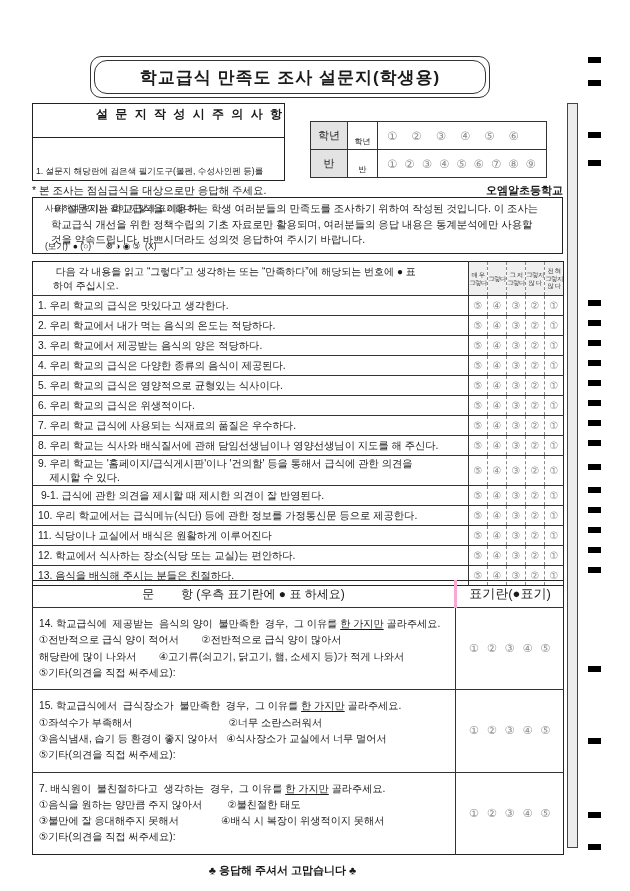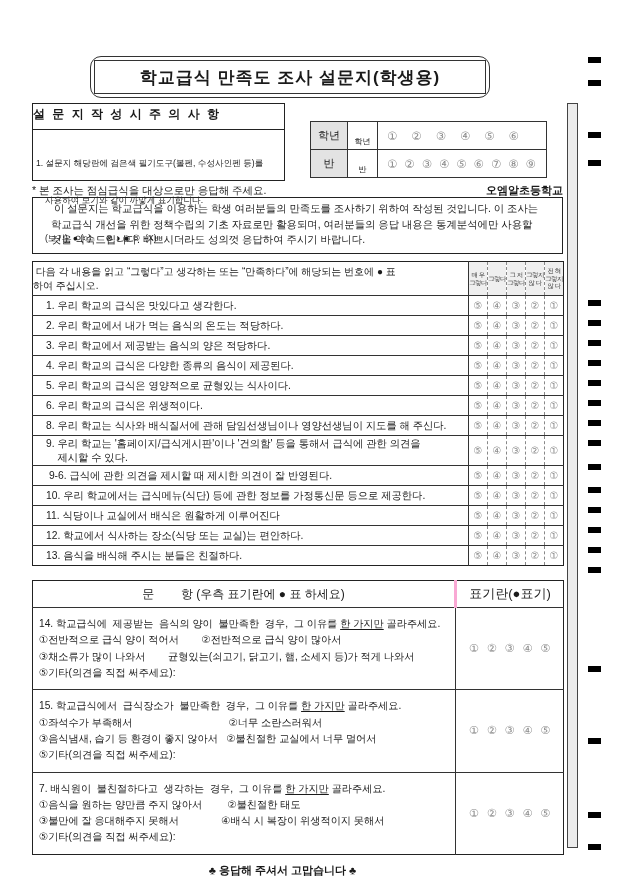--- a/index.html
+++ b/index.html
@@ -4,28 +4,28 @@
 <style>
   *{margin:0;padding:0;box-sizing:border-box}
   html,body{background:#fff}
   body{width:630px;height:891px;position:relative;overflow:hidden;
        font-family:"Liberation Sans","DejaVu Sans",sans-serif;color:#1a1a1a}
   .page{position:absolute;inset:0}
 
   
   .titlebox{position:absolute;left:90px;top:56px;width:400px;height:42px;
             border:1.6px solid #333;border-radius:11px;padding:3px;background:#fff}
-  .titleinner{width:100%;height:100%;border:1.6px solid #333;border-radius:0;
+  .titleinner{width:100%;height:100%;border:1.6px solid #333;border-radius:13px;
               display:flex;align-items:center;justify-content:center;
               font-size:17px;font-weight:bold;letter-spacing:1px}
 
   
   .notice{position:absolute;left:32px;top:103px;width:253px;height:78px;border:1.4px solid #222}
-  .notice-title{font-size:12px;font-weight:bold;text-align:left;letter-spacing:2px;
-                padding:2px 0 6px;border-bottom:1.3px solid #222}
+  .notice-title{font-size:12px;font-weight:bold;text-align:right;letter-spacing:2px;
+                padding:2px 0 14px;border-bottom:1.3px solid #222}
   .notice-body{font-size:8.6px;line-height:1.45;padding:2px 3px;white-space:pre-wrap}
   .indent{padding-left:9px}
 
   
   .examdate{position:absolute;left:368px;top:105px;width:200px;font-size:11px;white-space:pre}
 
   
   .gradegrid{position:absolute;left:310px;top:121px;width:237px;border-collapse:collapse;
              border:1.8px solid #222;background:#fff}
   .gradegrid td{border:1px solid #333;height:28px}
@@ -42,29 +42,29 @@
   
   .intro{position:absolute;left:32px;top:197px;width:531px;height:57px;border:1.3px solid #222;
          font-size:10.4px;line-height:1.5;padding:3px 18px;white-space:pre-wrap}
 
   
   .t1{position:absolute;left:32px;top:261px;width:531px;border-collapse:collapse;
       border:1.7px solid #222;table-layout:fixed}
   .t1 col.cq{width:436px}
   .t1 col.cb{width:19px}
   .t1 th{border-bottom:1px solid #333}
-  .t1 .instr{font-size:10px;font-weight:normal;text-align:left;padding:3px 0;
+  .t1 .instr{font-size:10px;font-weight:normal;text-align:left;padding:3px 20px;
              white-space:pre-wrap;line-height:1.35;height:32px}
   .t1 .sc{background:#efefef;font-size:6.4px;font-weight:normal;line-height:1.15;
           white-space:pre-line;text-align:center;letter-spacing:-0.5px;overflow:hidden;
           color:#333;padding:1px 0;vertical-align:middle}
   .t1 .sc,.t1 td.b{border-left:1px dashed #888}
   .t1 .sc.first,.t1 td.b.first{border-left:1px solid #333}
   .t1 tbody td{border-top:1px solid #333}
-  .t1 td.q{font-size:10.3px;padding:1px 13px;white-space:pre-wrap;line-height:1.32;height:20px;
+  .t1 td.q{font-size:10.3px;padding:1px 5px;white-space:pre-wrap;line-height:1.32;height:20px;
            vertical-align:middle}
   .t1 td.b{text-align:center;font-size:10px;color:#8a8a8a;padding:0;vertical-align:middle}
 
   
   .t2{position:absolute;left:32px;top:580px;width:531px;border-collapse:collapse;
       border:1.7px solid #222;table-layout:fixed}
   .t2 col.c1{width:423px}
   .t2 col.c2{width:108px}
   .t2 th{border-bottom:1px solid #333;height:27px;font-weight:normal;vertical-align:middle}
   .t2 th.hq{font-size:12px;white-space:pre;text-align:center}
@@ -198,38 +198,46 @@
         </tr>
         <tr>
           <td class="q">6. 우리 학교의 급식은 위생적이다.</td>
           <td class="b first">⑤</td>
           <td class="b">④</td>
           <td class="b">③</td>
           <td class="b">②</td>
           <td class="b">①</td>
         </tr>
         <tr>
+          <td class="q">7. 우리 학교 급식에 사용되는 식재료의 품질은 우수하다.</td>
+          <td class="b first">⑤</td>
+          <td class="b">④</td>
+          <td class="b">③</td>
+          <td class="b">②</td>
+          <td class="b">①</td>
+        </tr>
+        <tr>
           <td class="q">8. 우리 학교는 식사와 배식질서에 관해 담임선생님이나 영양선생님이 지도를 해 주신다.</td>
           <td class="b first">⑤</td>
           <td class="b">④</td>
           <td class="b">③</td>
           <td class="b">②</td>
           <td class="b">①</td>
         </tr>
         <tr>
           <td class="q">9. 우리 학교는 '홈페이지/급식게시판'이나 '건의함' 등을 통해서 급식에 관한 의견을
     제시할 수 있다.</td>
           <td class="b first">⑤</td>
           <td class="b">④</td>
           <td class="b">③</td>
           <td class="b">②</td>
           <td class="b">①</td>
         </tr>
         <tr>
-          <td class="q"> 9-6. 급식에 관한 의견을 제시할 때 제시한 의견이 잘 반영된다.</td>
+          <td class="q"> 9-1. 급식에 관한 의견을 제시할 때 제시한 의견이 잘 반영된다.</td>
           <td class="b first">⑤</td>
           <td class="b">④</td>
           <td class="b">③</td>
           <td class="b">②</td>
           <td class="b">①</td>
         </tr>
         <tr>
           <td class="q">10. 우리 학교에서는 급식메뉴(식단) 등에 관한 정보를 가정통신문 등으로 제공한다.</td>
           <td class="b first">⑤</td>
           <td class="b">④</td>
@@ -270,25 +278,25 @@
         <col class="c2">
       </colgroup>
     <thead>
       <tr>
         <th class="hq">문        항 (우측 표기란에 ● 표 하세요)</th>
         <th class="hm">표기란(●표기)</th>
       </tr>
     </thead>
     <tbody id="t2-body">
         <tr>
-          <td class="opts"><div class="titleline"><span>14. 학교급식에  제공받는  음식의 양이  불만족한  경우,  그 이유를 </span><span class="u">한 가지만</span><span> 골라주세요.</span></div><div class="optline">①전반적으로 급식 양이 적어서        ②전반적으로 급식 양이 많아서</div><div class="optline">③채소류가 많이 나와서        균형있는(쇠고기, 닭고기, 햄, 소세지 등)가 적게 나와서</div><div class="optline">⑤기타(의견을 직접 써주세요):</div></td>
+          <td class="opts"><div class="titleline"><span>14. 학교급식에  제공받는  음식의 양이  불만족한  경우,  그 이유를 </span><span class="u">한 가지만</span><span> 골라주세요.</span></div><div class="optline">①전반적으로 급식 양이 적어서        ②전반적으로 급식 양이 많아서</div><div class="optline">해당란에 많이 나와서        ④고기류(쇠고기, 닭고기, 햄, 소세지 등)가 적게 나와서</div><div class="optline">⑤기타(의견을 직접 써주세요):</div></td>
           <td class="markcol"><span>①</span><span>②</span><span>③</span><span>④</span><span>⑤</span></td>
         </tr>
         <tr>
-          <td class="opts"><div class="titleline"><span>15. 학교급식에서  급식장소가  불만족한  경우,  그 이유를 </span><span class="u">한 가지만</span><span> 골라주세요.</span></div><div class="optline">①좌석수가 부족해서                                  ②너무 소란스러워서</div><div class="optline">③음식냄새, 습기 등 환경이 좋지 않아서   ②불친절한 교실에서 너무 멀어서</div><div class="optline">⑤기타(의견을 직접 써주세요):</div></td>
+          <td class="opts"><div class="titleline"><span>15. 학교급식에서  급식장소가  불만족한  경우,  그 이유를 </span><span class="u">한 가지만</span><span> 골라주세요.</span></div><div class="optline">①좌석수가 부족해서                                  ②너무 소란스러워서</div><div class="optline">③음식냄새, 습기 등 환경이 좋지 않아서   ④식사장소가 교실에서 너무 멀어서</div><div class="optline">⑤기타(의견을 직접 써주세요):</div></td>
           <td class="markcol"><span>①</span><span>②</span><span>③</span><span>④</span><span>⑤</span></td>
         </tr>
         <tr>
           <td class="opts"><div class="titleline"><span>7. 배식원이  불친절하다고  생각하는  경우,  그 이유를 </span><span class="u">한 가지만</span><span> 골라주세요.</span></div><div class="optline">①음식을 원하는 양만큼 주지 않아서         ②불친절한 태도</div><div class="optline">③불만에 잘 응대해주지 못해서               ④배식 시 복장이 위생적이지 못해서</div><div class="optline">⑤기타(의견을 직접 써주세요):</div></td>
           <td class="markcol"><span>①</span><span>②</span><span>③</span><span>④</span><span>⑤</span></td>
         </tr>
       </tbody>
   </table>
 
   <div class="footer">♣ 응답해 주셔서 고맙습니다 ♣</div>

